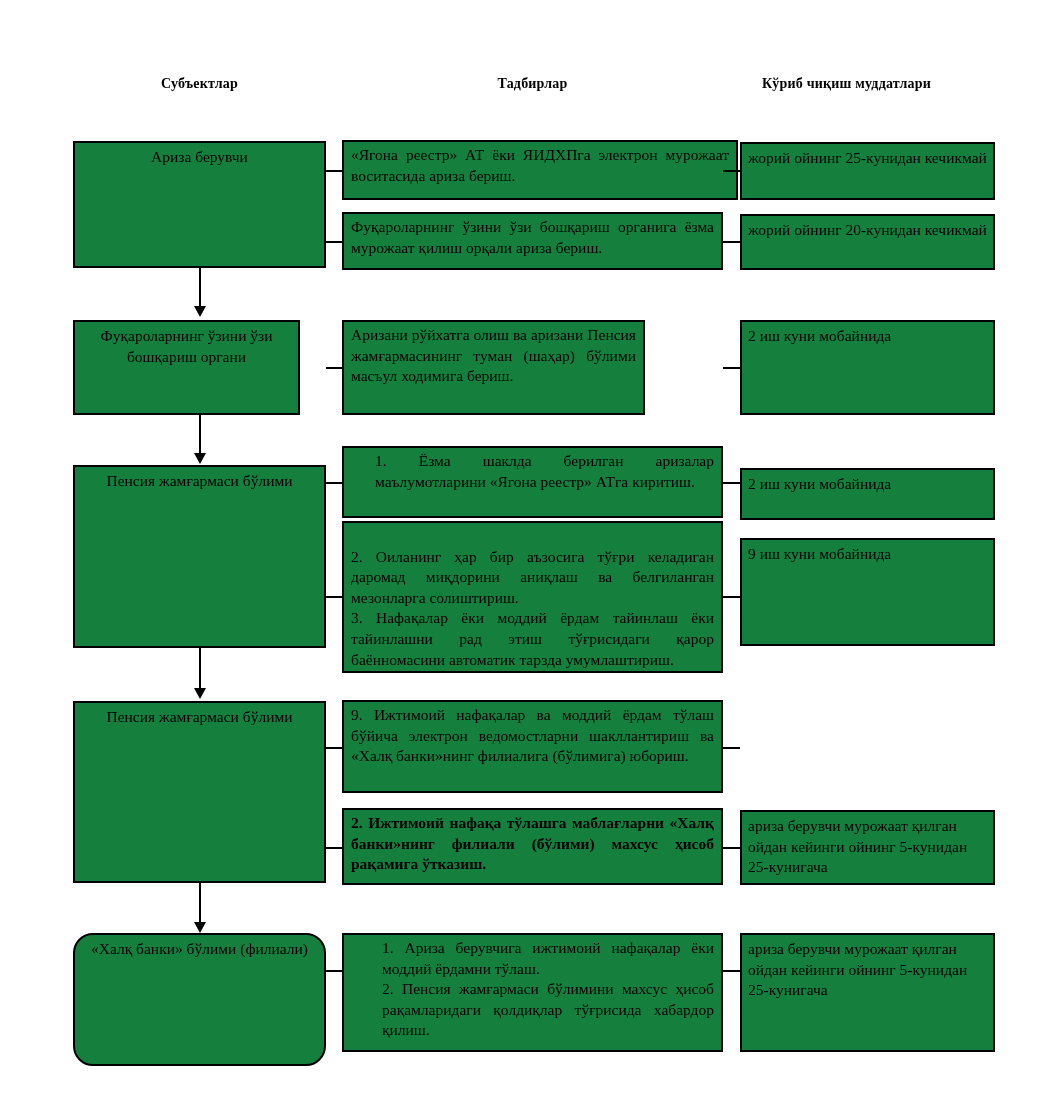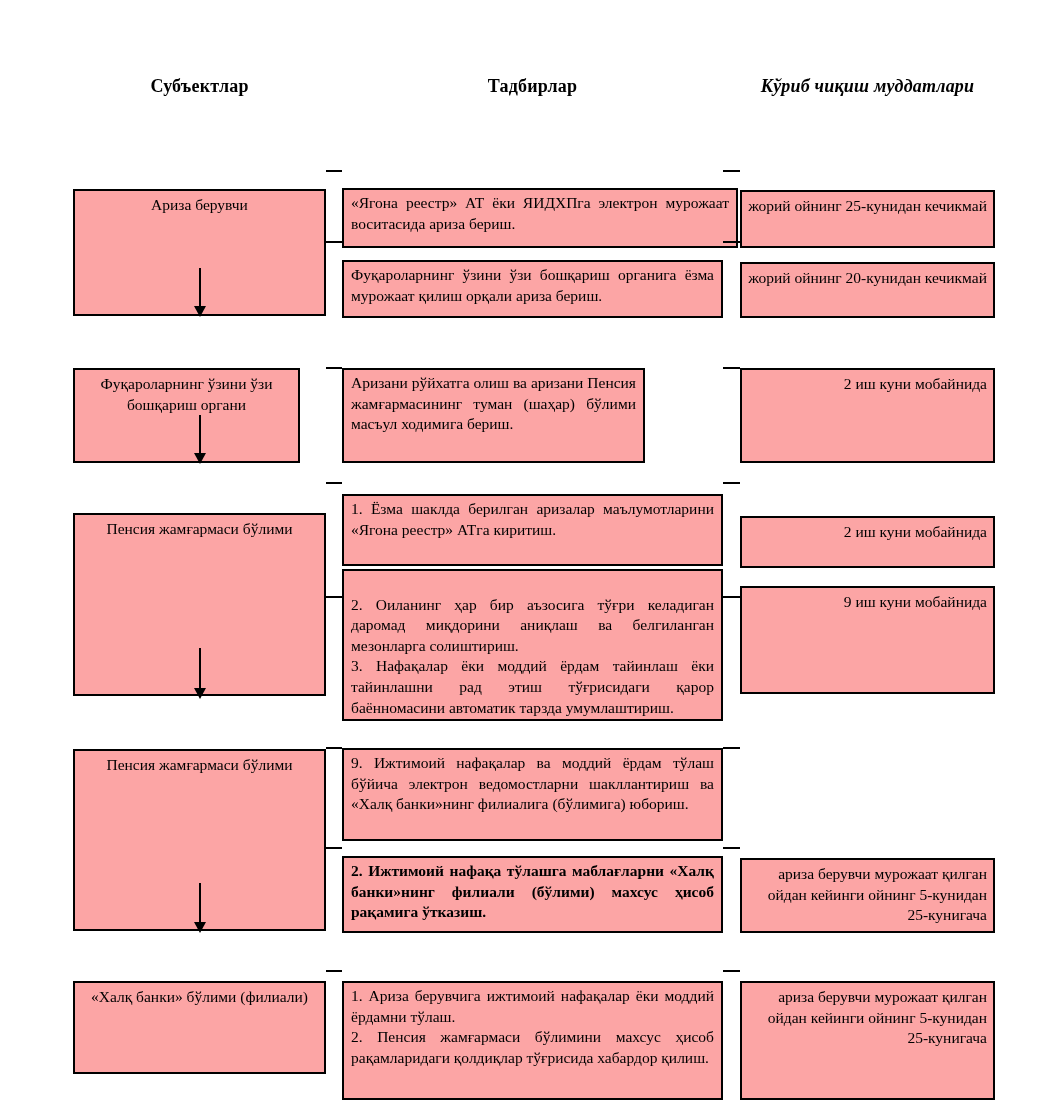--- a/index.html
+++ b/index.html
@@ -20,52 +20,51 @@
     position: absolute;
     left: 0; top: 0;
     width: 1056px;
     height: 1114px;
   }
 
   
   .col-header {
     position: absolute;
     font-weight: bold;
-    font-size: 18px;
+    font-size: 14px;
     text-align: center;
     white-space: nowrap;
     letter-spacing: 0.2px;
   }
   #hdr-subjects { left: 73px;  top: 76px; width: 253px; }
   #hdr-measures { left: 342px; top: 76px; width: 381px; }
-  #hdr-terms    { left: 740px; top: 76px; width: 255px; font-style: italic; }
+  #hdr-terms    { left: 719px; top: 76px; width: 255px; }
 
   
   .box {
     position: absolute;
     border: 2px solid #000000;
     box-sizing: border-box;
-    background: #fca5a5;
+    background: #15803d;
     font-size: 15.5px;
     line-height: 1.33;
-    margin-top: 48px;
   }
   .box .inner {
     padding: 4px 6px 3px 6px;
   }
   .box.center .inner {
     text-align: center;
   }
   .box.justify .inner {
     text-align: justify;
     text-align-last: left;
     padding: 3px 7px 3px 7px;
   }
   .box.center-ml .inner {
-    text-align: right;
+    text-align: left;
   }
 
   
   .hconn {
     position: absolute;
     height: 0;
     border-top: 2px solid #000000;
   }
   .vline {
     position: absolute;
@@ -131,21 +130,21 @@
   <div class="hconn" style="left:326px; top:367px; width:16px;"></div>
   <div class="hconn" style="left:723px; top:367px; width:17px;"></div>
 
   <div class="vline" style="left:199px; top:415px; height:39px;"></div>
   <div class="arrow-down" style="left:194px; top:453px;"></div>
 
   <div class="box center" style="left:73px; top:465px; width:253px; height:183px;">
     <div class="inner">Пенсия жамғармаси бўлими</div>
   </div>
 
-  <div class="box justify" style="left:342px; top:446px; width:381px; height:72px;">
+  <div class="box justify" style="left:342px; top:446px; width:381px; height:72px;padding-left:24px;">
     <div class="inner">1. Ёзма шаклда берилган аризалар маълумотларини «Ягона реестр» АТга киритиш.</div>
   </div>
   <div class="box justify" style="left:342px; top:521px; width:381px; height:152px; white-space:pre-line;font-family:Liberation Serif, serif;">
     <div class="inner" style="white-space:pre-line;">2. Оиланинг ҳар бир аъзосига тўғри келадиган даромад миқдорини аниқлаш ва белгиланган мезонларга солиштириш.
 3. Нафақалар ёки моддий ёрдам тайинлаш ёки тайинлашни рад этиш тўғрисидаги қарор баённомасини автоматик тарзда умумлаштириш.</div>
   </div>
 
   <div class="box center-ml" style="left:740px; top:468px; width:255px; height:52px;">
     <div class="inner">2 иш куни мобайнида</div>
   </div>
@@ -177,25 +176,25 @@
   </div>
 
   <div class="hconn" style="left:326px; top:747px; width:16px;"></div>
   <div class="hconn" style="left:326px; top:847px; width:16px;"></div>
   <div class="hconn" style="left:723px; top:747px; width:17px;"></div>
   <div class="hconn" style="left:723px; top:847px; width:17px;"></div>
 
   <div class="vline" style="left:199px; top:883px; height:40px;"></div>
   <div class="arrow-down" style="left:194px; top:922px;"></div>
 
-  <div class="box center" style="left:73px; top:933px; width:253px; height:93px;">
+  <div class="box center" style="left:73px; top:933px; width:253px; height:133px;border-radius:20px;">
     <div class="inner">«Халқ банки» бўлими (филиали)</div>
   </div>
 
-  <div class="box justify" style="left:342px; top:933px; width:381px; height:119px;">
+  <div class="box justify" style="left:342px; top:933px; width:381px; height:119px;padding-left:31px;">
     <div class="inner" style="white-space:pre-line;">1. Ариза берувчига ижтимоий нафақалар ёки моддий ёрдамни тўлаш.
 2. Пенсия жамғармаси бўлимини махсус ҳисоб рақамларидаги қолдиқлар тўғрисида хабардор қилиш.</div>
   </div>
 
   <div class="box center-ml" style="left:740px; top:933px; width:255px; height:119px;">
     <div class="inner">ариза берувчи мурожаат қилган ойдан кейинги ойнинг 5-кунидан 25-кунигача</div>
   </div>
 
   <div class="hconn" style="left:326px; top:970px; width:16px;"></div>
   <div class="hconn" style="left:723px; top:970px; width:17px;"></div>

